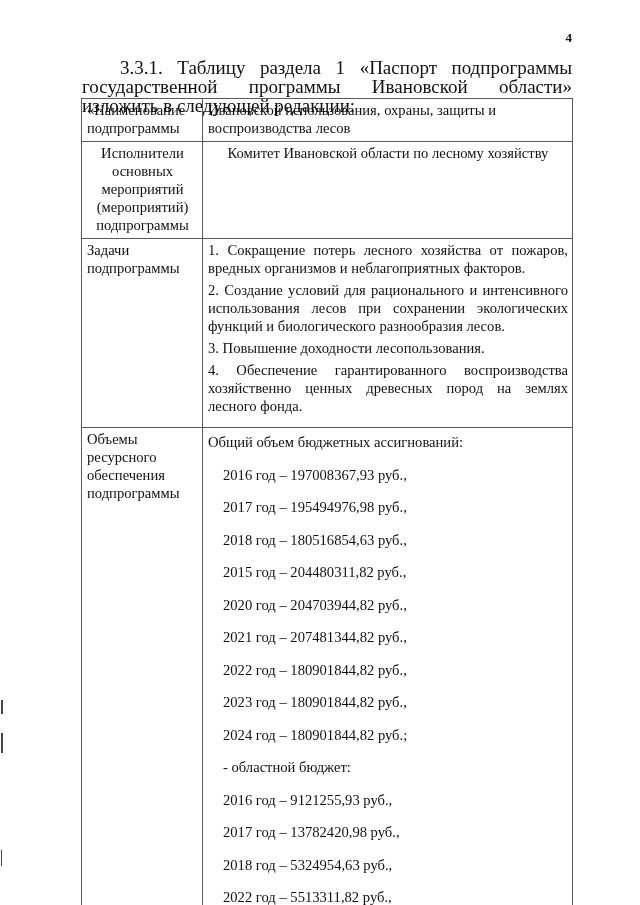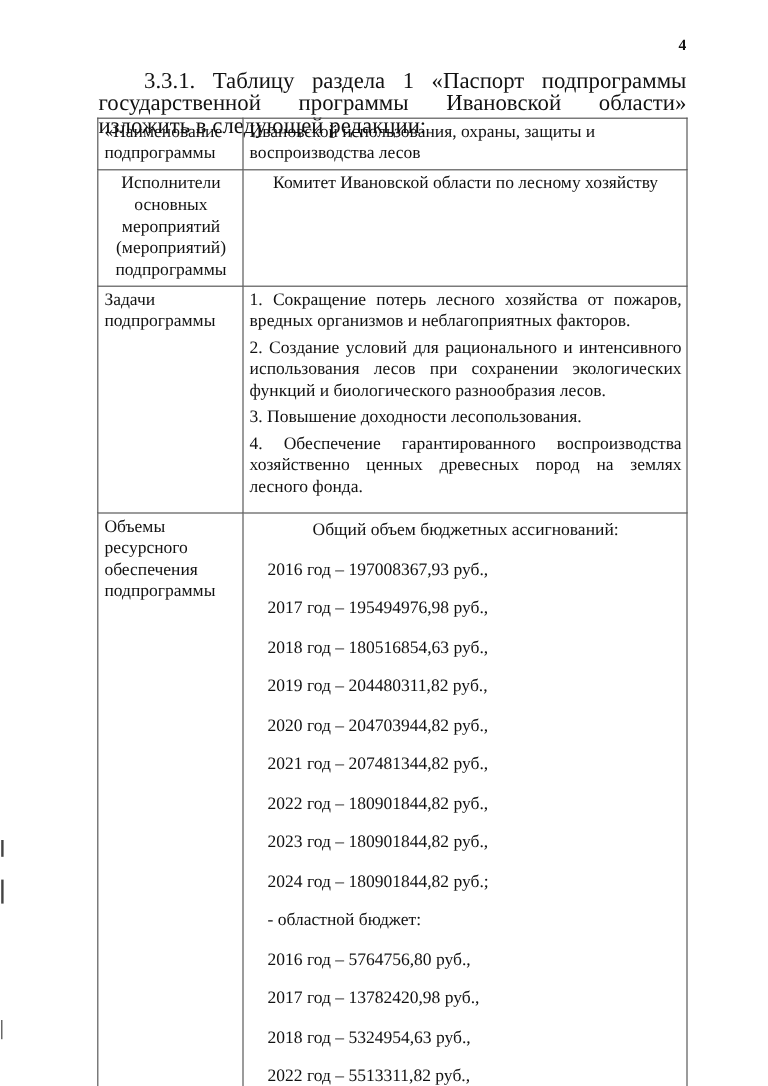--- a/index.html
+++ b/index.html
@@ -28,21 +28,21 @@
     .passport-table col.c1 { width: 121px; }
     .passport-table col.c2 { width: 370px; }
     .row-name td { height: 34px; }
     .row-period td { height: 53px; }
     .row-resp td { height: 53px; }
     .row-exec td { height: 87px; text-align: center; }
     .row-tasks td { height: 182px; }
     .row-res td { height: 300px; }
     .task { text-align: justify; text-align-last: left; margin: 0 0 4px 0; }
     .res-line { margin: 15px; line-height: 17.5px; }
-    .res-head { margin: 0 0 3px 0; text-align: center; }
+    .res-head { margin: 0 0 3px 0; }
     .left-mark {
       position: absolute; left: 1px; width: 2px; background: #444;
     }
   </style>
 </head>
 <body>
 
 <div class="page-number">4</div>
 
 <p class="intro" style="margin:0;"><span class="indent"></span><span>3.3.1. Таблицу раздела 1 «Паспорт подпрограммы государственной программы Ивановской области» изложить в следующей редакции:</span></p>
@@ -70,28 +70,28 @@
       <p class="task">4. Обеспечение гарантированного воспроизводства хозяйственно ценных древесных пород на землях лесного фонда.</p>
     </td>
   </tr>
   <tr class="row-res">
     <td>Объемы ресурсного обеспечения подпрограммы</td>
     <td style="padding-top:6px;">
       <p class="res-line res-head">Общий объем бюджетных ассигнований:</p>
       <p class="res-line">2016 год – 197008367,93 руб.,</p>
       <p class="res-line">2017 год – 195494976,98 руб.,</p>
       <p class="res-line">2018 год – 180516854,63 руб.,</p>
-      <p class="res-line">2019 год – 204480311,82 руб.,</p>
+      <p class="res-line">2015 год – 204480311,82 руб.,</p>
       <p class="res-line">2020 год – 204703944,82 руб.,</p>
       <p class="res-line">2021 год – 207481344,82 руб.,</p>
       <p class="res-line">2022 год – 180901844,82 руб.,</p>
       <p class="res-line">2023 год – 180901844,82 руб.,</p>
       <p class="res-line">2024 год – 180901844,82 руб.;</p>
       <p class="res-line">- областной бюджет:</p>
-      <p class="res-line">2016 год – 5764756,80 руб.,</p>
+      <p class="res-line">2016 год – 9121255,93 руб.,</p>
       <p class="res-line">2017 год – 13782420,98 руб.,</p>
       <p class="res-line">2018 год – 5324954,63 руб.,</p>
       <p class="res-line">2022 год – 5513311,82 руб.,</p>
       <p class="res-line">2020 год – 5313844,82 руб.,</p>
       <p class="res-line">2021 год – 5313844,82 руб.,</p>
     </td>
   </tr>
 </tbody>
   </table>
 

